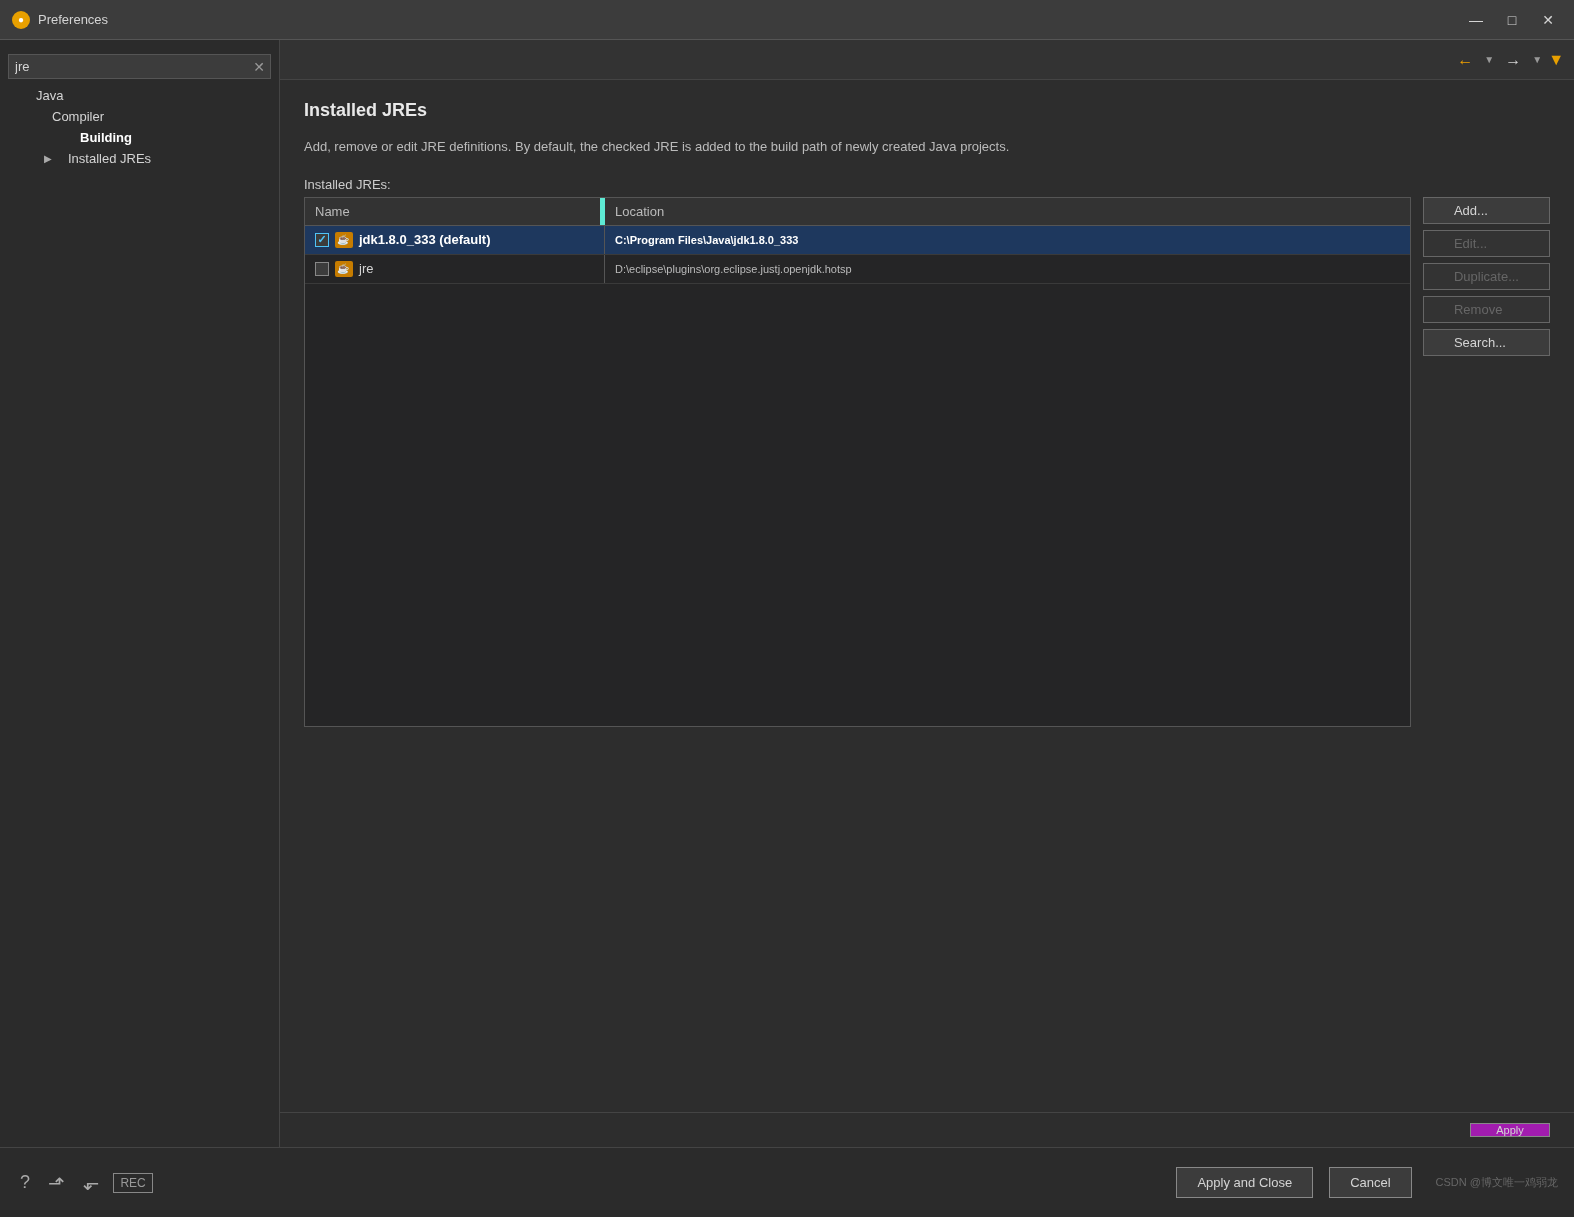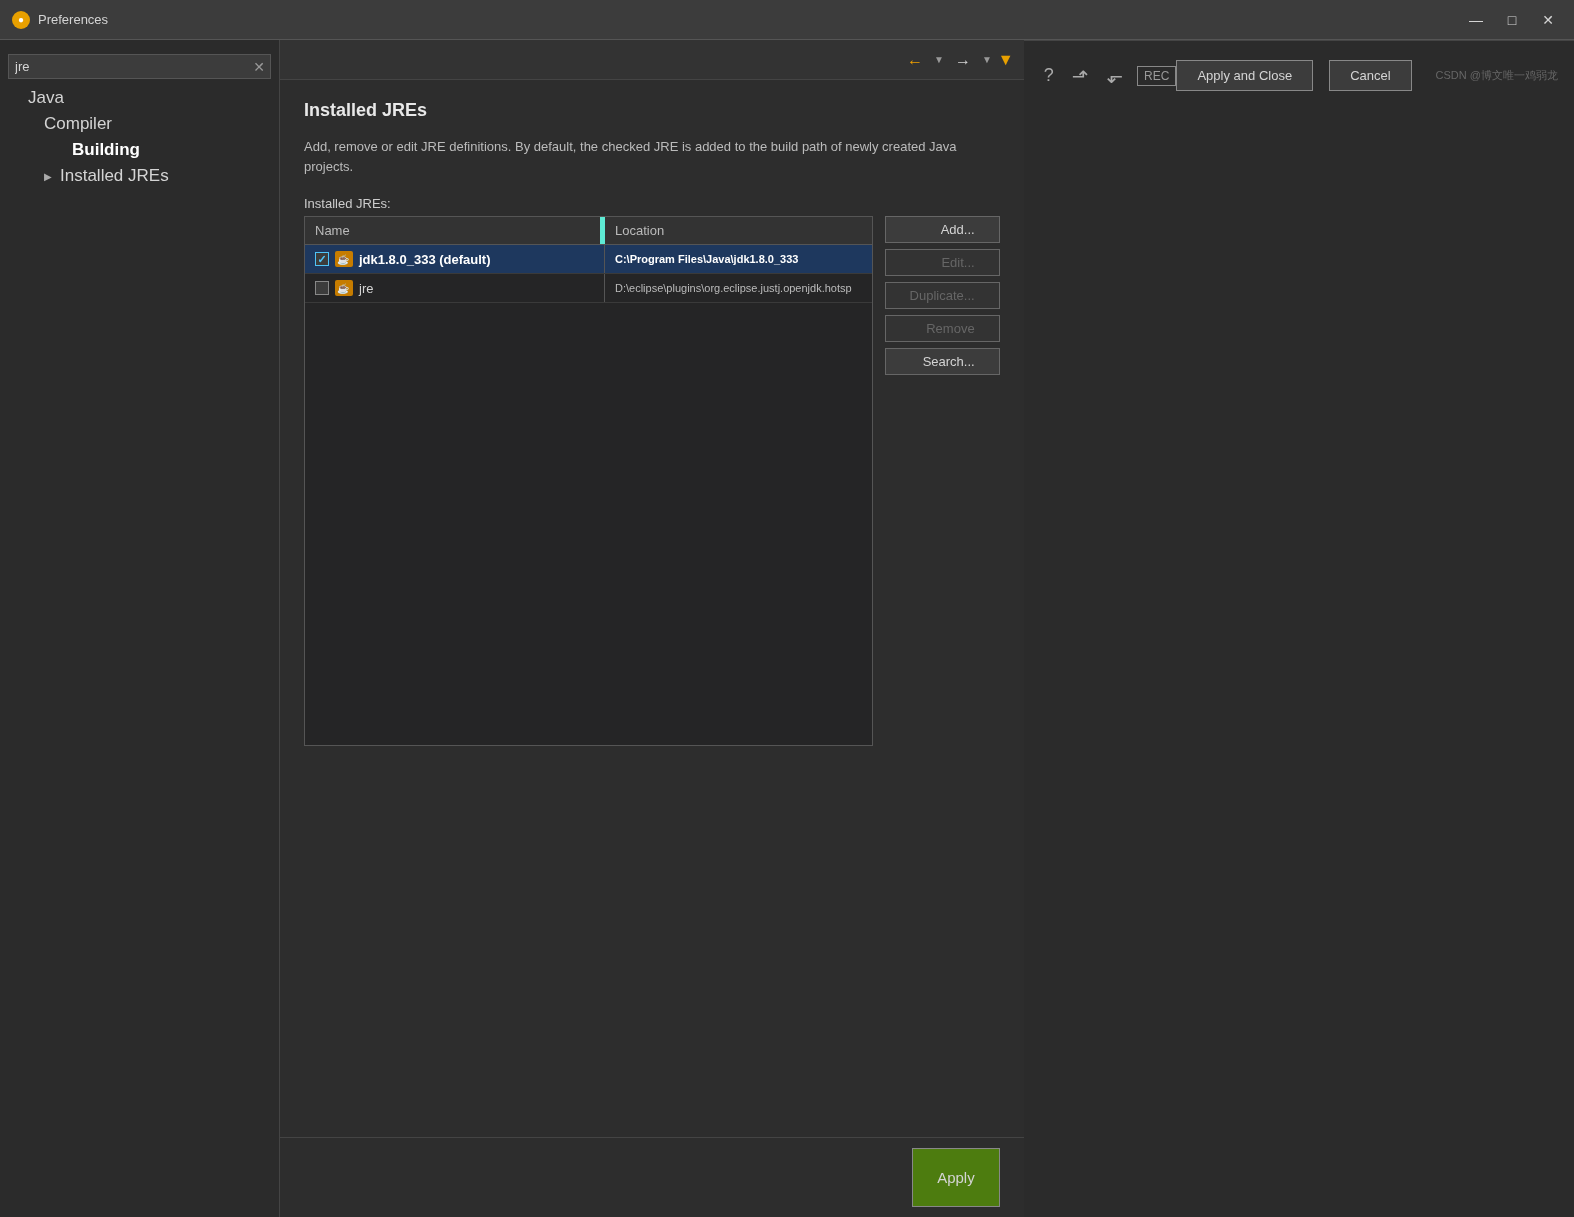--- a/index.html
+++ b/index.html
@@ -54,21 +54,21 @@
       display: flex;
       align-items: center;
       justify-content: center;
       font-size: 14px;
       border-radius: 3px;
     }
 
     
     .main-container {
       display: flex;
-      flex-direction: row;
+      flex-direction: column;
       height: calc(1217px - 40px);
     }
 
     .content-area {
       display: flex;
       flex: 1;
       overflow: hidden;
     }
 
     
@@ -116,21 +116,21 @@
 
     .tree-level-0 { padding-left: 12px; }
     .tree-level-1 { padding-left: 28px; }
     .tree-level-2 { padding-left: 44px; }
 
     .tree-arrow {
       font-size: 10px;
       color: #aaa;
       width: 12px;
     }
-    .tree-label { font-size: 17px; }
+    .tree-label { font-size: 13px; margin-left: 8px; }
     .tree-label.bold { font-weight: bold; color: #fff; padding-left: 12px; }
 
     
     .main-panel {
       flex: 1;
       background: #2d2d2d;
       display: flex;
       flex-direction: column;
     }
 
@@ -284,46 +284,46 @@
     .side-buttons {
       display: flex;
       flex-direction: column;
       gap: 6px;
       min-width: 110px;
     }
     .side-btn {
       background: #3c3c3c;
       border: 1px solid #666;
       color: #d4d4d4;
-      padding: 5px 24px;
-      cursor: pointer;
-      font-size: 13px;
-      text-align: right;
+      padding: 5px 30px;
+      cursor: pointer;
+      font-size: 13px;
+      text-align: left;
       min-width: 100px;
     }
     .side-btn:disabled, .side-btn.disabled {
       color: #666;
       cursor: default;
       background: #333;
     }
 
     
     .panel-apply-area {
       display: flex;
       justify-content: flex-end;
       padding: 10px 24px 10px 24px;
       border-top: 1px solid #444;
     }
     .apply-btn {
-      background: #4d7c0f;
+      background: #a21caf;
       border: 1px solid #888;
       color: #d4d4d4;
-      padding: 20px 24px;
-      cursor: pointer;
-      font-size: 15px;
+      padding: 0 24px;
+      cursor: pointer;
+      font-size: 11px;
       min-width: 80px;
     }
 
     
     .bottom-bar {
       height: 70px;
       background: #2b2b2b;
       border-top: 1px solid #444;
       display: flex;
       align-items: center;

